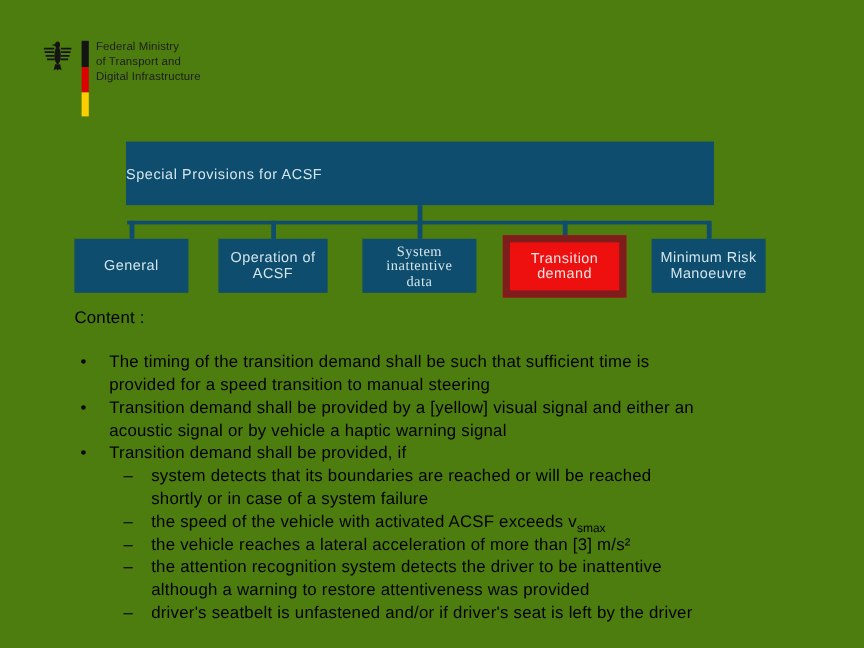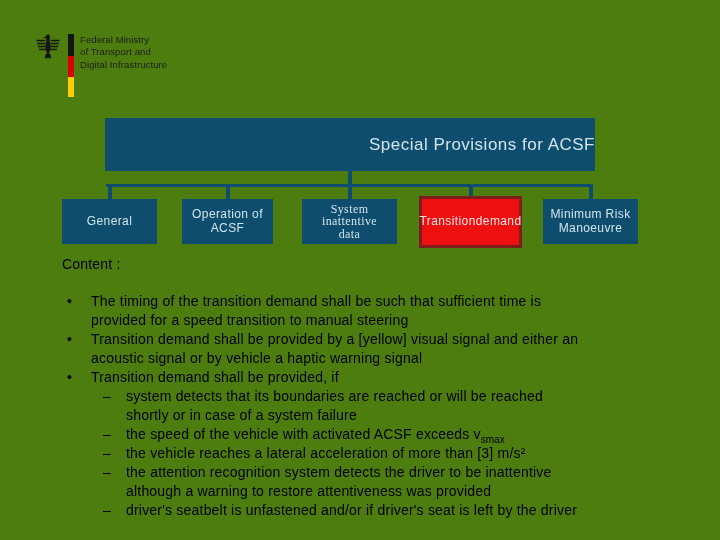--- a/index.html
+++ b/index.html
@@ -21,45 +21,45 @@
   .ministry-name {
     left: 80px; top: 34px;
     font-size: 9.5px; line-height: 12.3px; letter-spacing: 0.1px;
     color: #1d1d1b; white-space: nowrap;
   }
 
   
   .root-box {
     left: 105px; top: 118px; width: 490px; height: 53px;
     background: #0E4D6D; color: #D2E5EC;
-    display: flex; align-items: center; justify-content: flex-end;
-    font-size: 17px; letter-spacing: 0.5px;
+    display: flex; align-items: center; justify-content: flex-start;
+    font-size: 12px; letter-spacing: 0.5px;
   }
   .conn { background: #0E4D6D; }
   .stem  { left: 348px; top: 171px; width: 4px; height: 14px; }
   .hline { left: 106px; top: 184px; width: 485px; height: 3px; }
   .tick  { top: 184px; width: 4px; height: 15px; }
   .tick-1 { left: 108px; } .tick-2 { left: 226px; } .tick-3 { left: 348px; }
   .tick-4 { left: 469px; } .tick-5 { left: 589px; }
 
   .node {
     top: 199px; height: 45px;
     background: #0E4D6D; color: #D2E5EC;
     display: flex; flex-direction: column; align-items: center; justify-content: center;
     text-align: center; font-size: 12px; line-height: 13.2px; letter-spacing: 0.4px;
   }
   .node-general   { left: 62px;  width: 95px; }
   .node-operation { left: 182px; width: 91px; }
   .node-system    { left: 302px; width: 95px; line-height: 12.6px; font-family: Liberation Serif, serif; }
   .node-mrm       { left: 543px; width: 95px; }
   .node-highlight {
     left: 419px; top: 196px; width: 103px; height: 52px;
-    background: #EE0F0F; border: 3px solid #7f1d1d; box-sizing: border-box;
+    background: #EE0F0F; border: 6px solid #7f1d1d; box-sizing: border-box;
     color: #F2E3E3;
-    display: flex; flex-direction: row; align-items: center; justify-content: center;
+    display: flex; flex-direction: column; align-items: center; justify-content: center;
     text-align: center; font-size: 12px; line-height: 13.2px; letter-spacing: 0.4px;
   }
 
   
   .content-heading {
     left: 62px; top: 256px;
     font-size: 14px; letter-spacing: 0.2px; color: #000000; white-space: nowrap;
   }
   .content-list { left: 0; top: 293px; width: 720px; }
   .cline {

